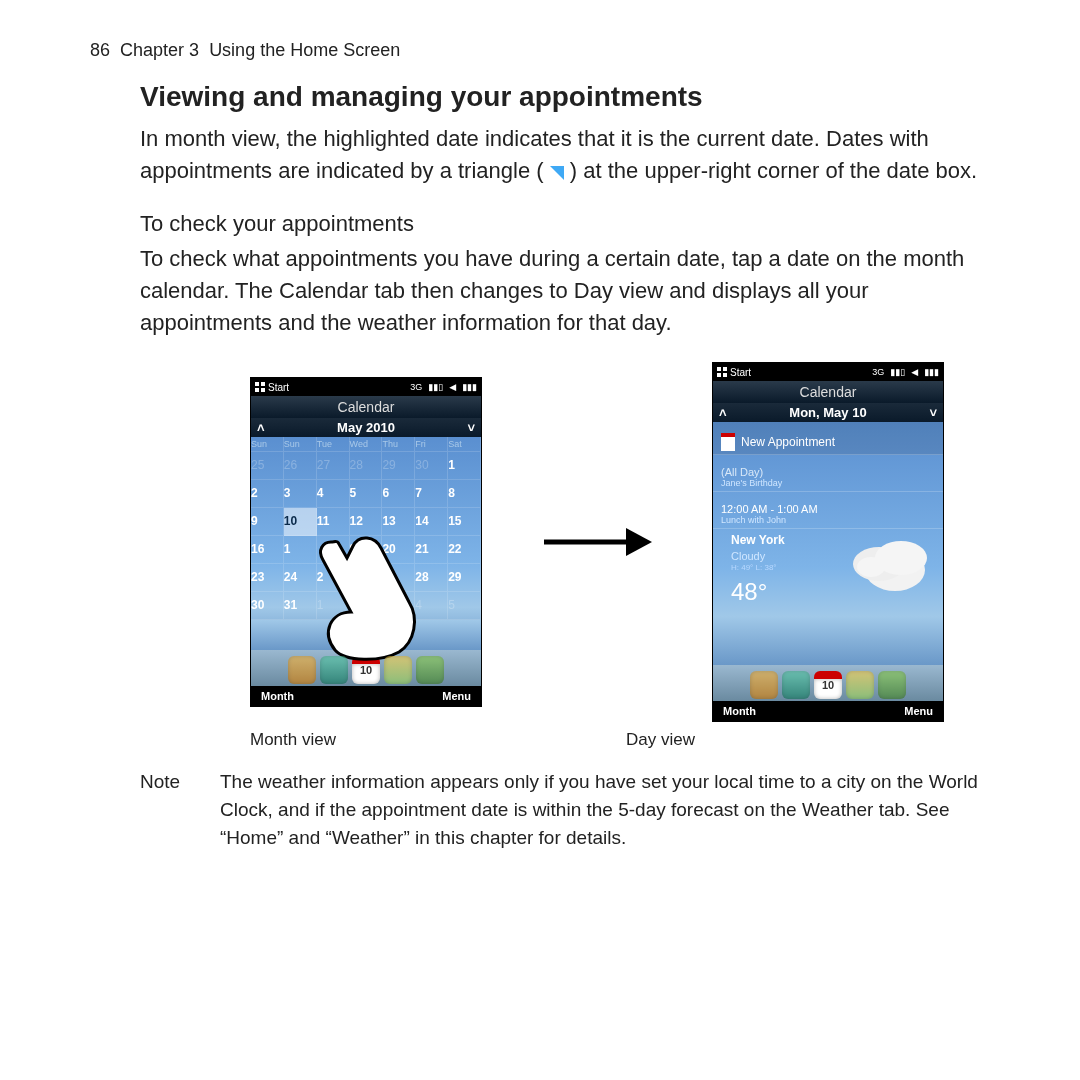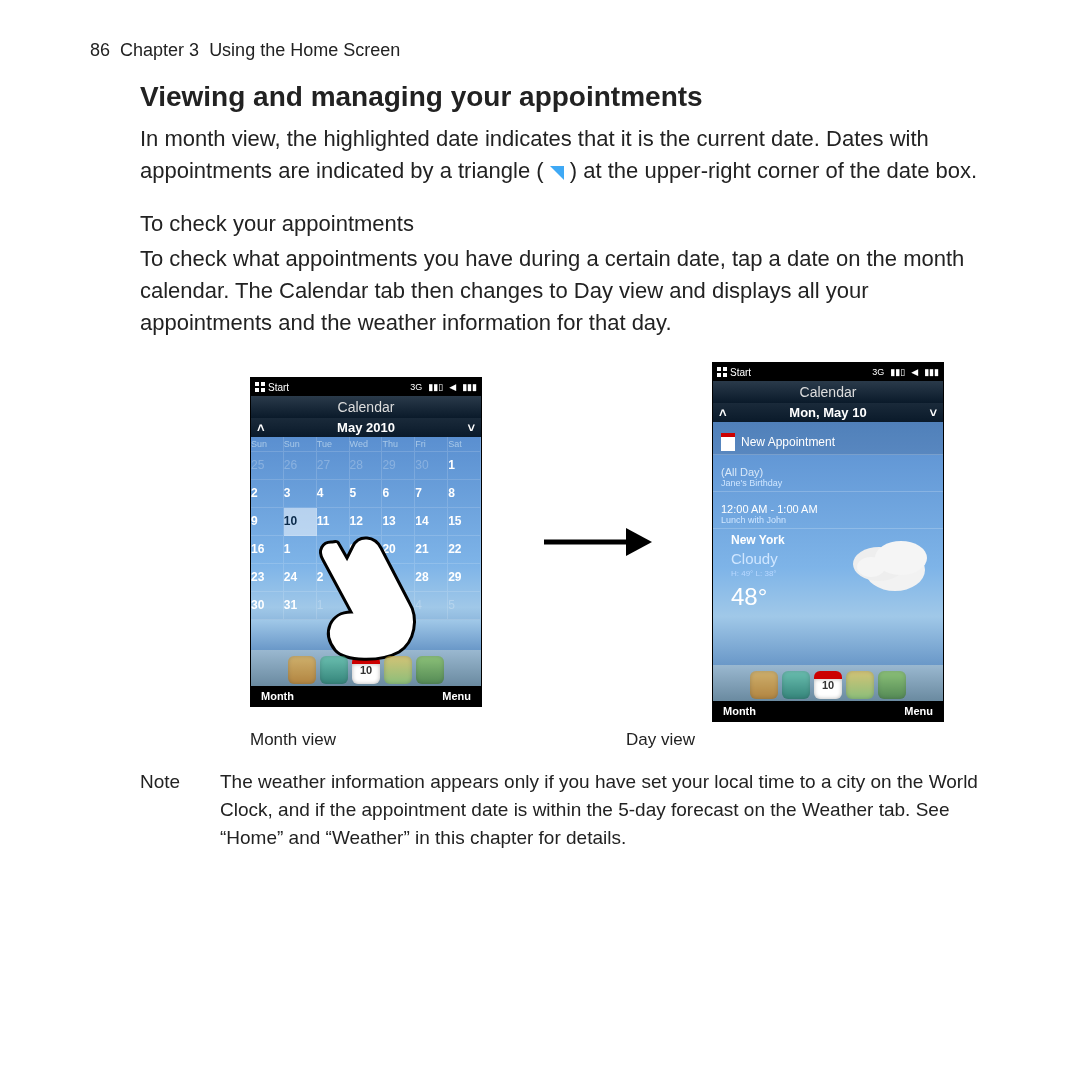--- a/index.html
+++ b/index.html
@@ -111,21 +111,21 @@
   .cal-mini {
     width:14px; height:14px; background:#fff;
     border-top:4px solid #c00; display:inline-block;
   }
   .day-item small { display:block; color:#cfe6ff; font-size:9px;}
   .day-item.allday { color:#d8e8f8; font-size:11px;}
   .weather-block {
     display:flex; padding:4px 6px 0 18px; color:#fff; height:72px;
   }
   .weather-text { font-size:11px; font-weight:bold; line-height:1.3;}
-  .weather-text .cond { color:#cfe6ff; font-weight:normal; font-size:15px;}
+  .weather-text .cond { color:#cfe6ff; font-weight:normal; font-size:11px;}
   .weather-text .hilo { color:#b8d8ff; font-weight:normal; font-size:8px;}
   .temp { font-size:24px; margin-top:2px; font-weight:normal;}
   .cloud {
     margin-left:auto; width:90px; height:50px; position:relative;
   }
   .cloud::before, .cloud::after {
     content:""; position:absolute; background:#f5f5f5; border-radius:50%;
   }
   .cloud::before { width:52px; height:34px; left:28px; top:8px; box-shadow: -22px 6px 0 0 #eee, -6px 12px 0 4px #f2f2f2;}
   .cloud::after { width:28px; height:20px; left:10px; top:24px;}

